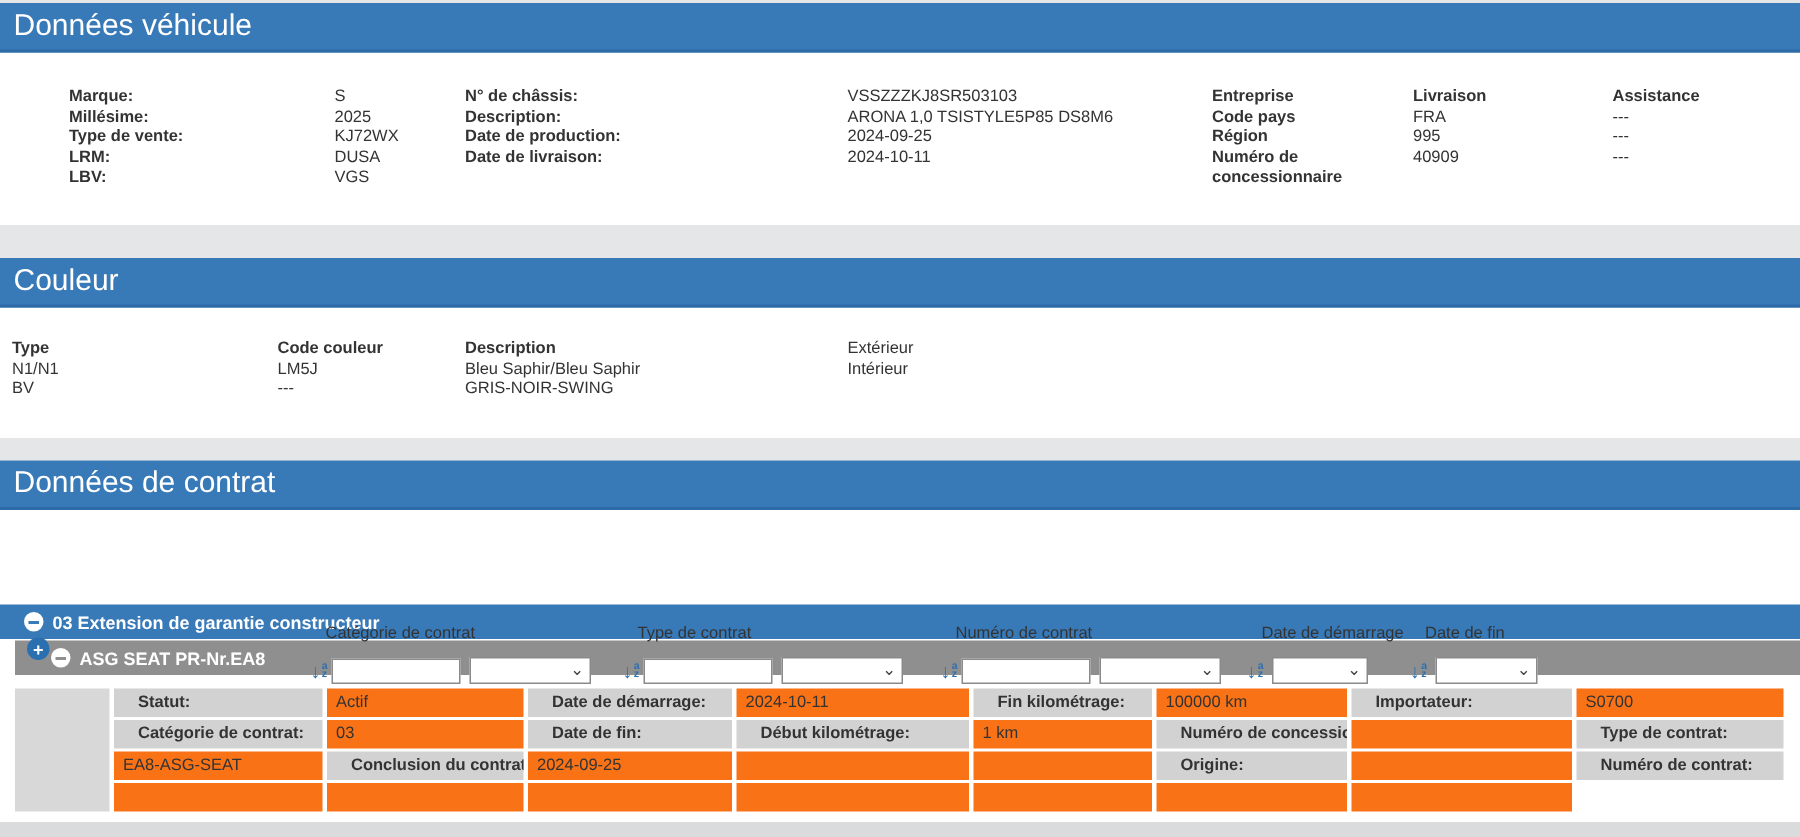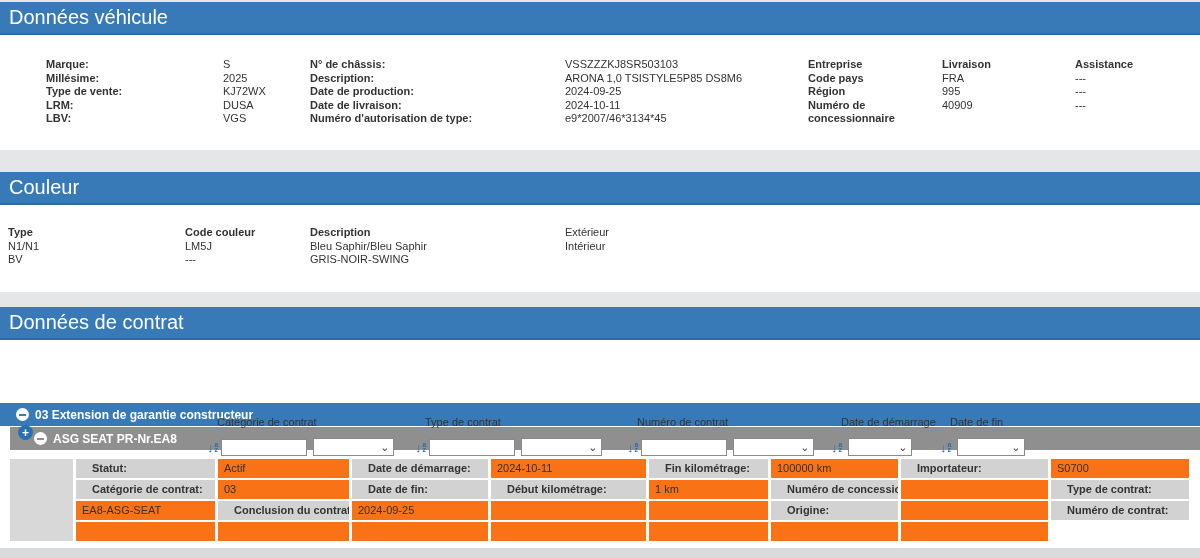--- a/index.html
+++ b/index.html
@@ -106,24 +106,20 @@
           <span class="val">ARONA 1,0 TSISTYLE5P85 DS8M6</span>
         </div>
       <div class="kv-row">
           <span class="lbl">Date de production:</span>
           <span class="val">2024-09-25</span>
         </div>
       <div class="kv-row">
           <span class="lbl">Date de livraison:</span>
           <span class="val">2024-10-11</span>
         </div>
-      <div class="kv-row">
-          <span class="lbl">Numéro d'autorisation de type:</span>
-          <span class="val">e9*2007/46*3134*45</span>
-        </div>
     </div>
     <div class="kv-col" id="veh-col3">
       <span class="hdr">Entreprise</span>
       <span class="hdr">Livraison</span>
       <span class="hdr">Assistance</span>
       <span class="rlbl">Code pays</span>
       <span>FRA</span>
       <span>---</span>
       <span class="rlbl">Région</span>
       <span>995</span>

